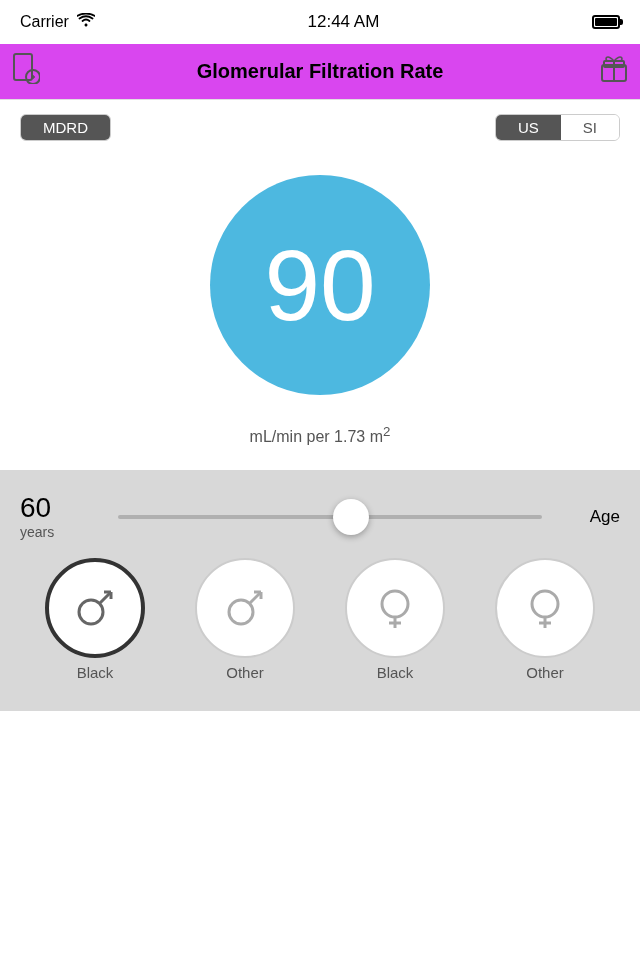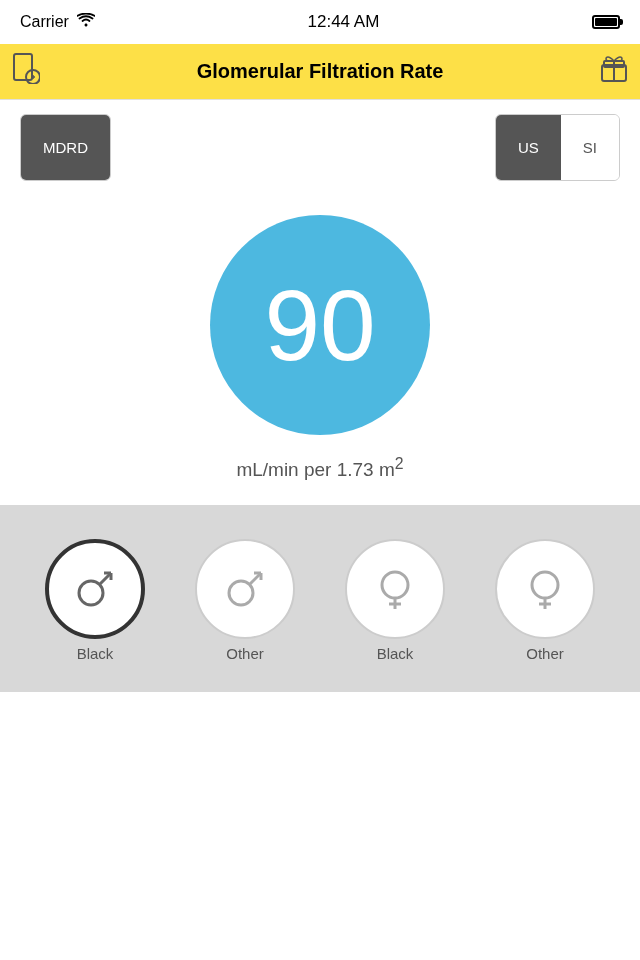--- a/index.html
+++ b/index.html
@@ -45,21 +45,21 @@
     .battery-fill {
       position: absolute;
       left: 1px; top: 1px; bottom: 1px; right: 1px;
       background: #000;
       border-radius: 1px;
     }
 
     
     .nav-bar {
       height: 56px;
-      background: #fde047;
+      background: #d946ef;
       border-bottom: 1px solid #e0e0e0;
       display: flex;
       align-items: center;
       justify-content: space-between;
       padding: 0 12px;
     }
     .nav-title { font-size: 20px; font-weight: 600; color: #000; }
 
     
     .toolbar {
@@ -69,21 +69,21 @@
       justify-content: space-between;
       align-items: center;
     }
     .seg-control {
       display: flex;
       border: 1px solid #ccc;
       border-radius: 6px;
       overflow: hidden;
     }
     .seg-btn {
-      padding: 24px 22px;
+      padding: 4px 22px;
       font-size: 15px;
       font-weight: 500;
       cursor: pointer;
       border: none;
       background: #fff;
       color: #555;
     }
     .seg-btn.active {
       background: #555;
       color: #fff;
@@ -107,22 +107,22 @@
       justify-content: center;
       text-align: center;
     }
     .result-number {
       font-size: 100px;
       font-weight: 200;
       color: #fff;
       line-height: 1;
     }
     .result-unit {
-      margin-top: 20px;
-      font-size: 19px;
+      margin-top: 29px;
+      font-size: 16px;
       color: #555;
     }
 
     
     .controls-area {
       background: #d8d8d8;
       flex: 1;
       padding: 24px 20px 30px;
     }
 
@@ -269,20 +269,32 @@
   <div class="result-circle">
     <span class="result-number">90</span>
   </div>
   <div class="result-unit">
     mL/min per 1.73 m<sup>2</sup>
   </div>
 </div>
 
 <div class="controls-area">
 
+  <div class="slider-row">
+    <div class="slider-label-left">
+      <div class="slider-value">60</div>
+      <div class="slider-unit">years</div>
+    </div>
+    <div class="slider-track-wrap">
+      <div class="slider-track">
+        <div class="slider-thumb" style="left: calc(55% - 18px);"></div>
+      </div>
+    </div>
+    <div class="slider-label-right">Age</div>
+  </div>
 
 
   <div class="gender-row">
     <div class="gender-btn">
       <div class="gender-circle selected">
         <svg width="48" height="48" viewBox="0 0 48 48">
           <circle cx="20" cy="28" r="12" fill="none" stroke="#666" stroke-width="3"></circle>
           <line x1="29" y1="19" x2="40" y2="8" stroke="#666" stroke-width="3"></line>
           <line x1="33" y1="8" x2="40" y2="8" stroke="#666" stroke-width="3"></line>
           <line x1="40" y1="8" x2="40" y2="15" stroke="#666" stroke-width="3"></line>

